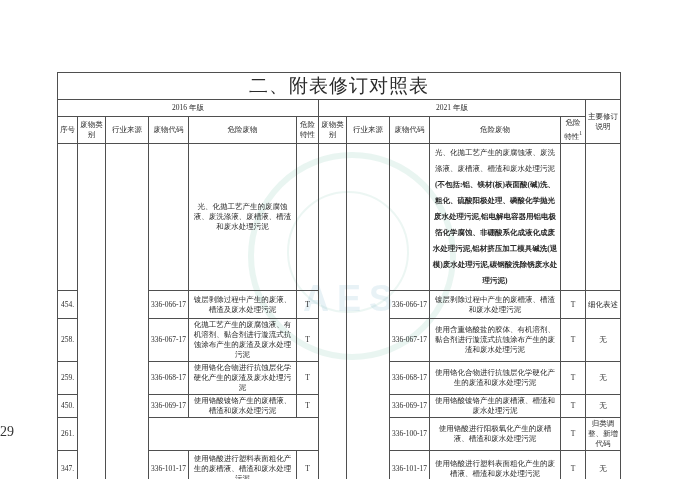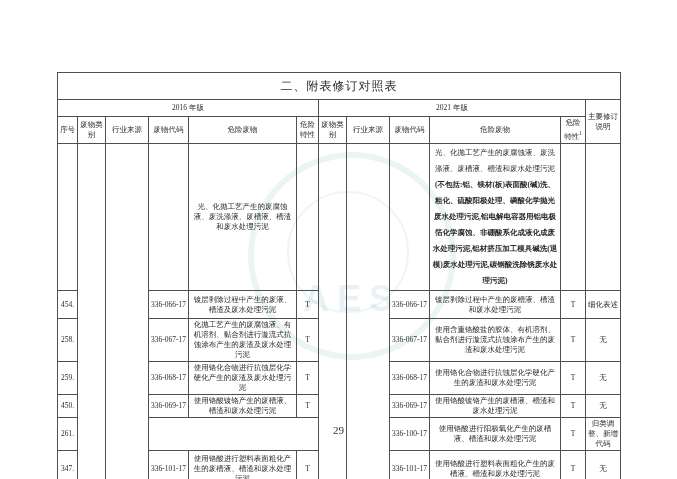--- a/index.html
+++ b/index.html
@@ -19,32 +19,32 @@
   .doc-title-wrap{position:absolute;left:57px;top:72px;width:563px;}
   table.cmp{
     border-collapse:collapse;table-layout:fixed;width:563px;
     font-size:7.5px;line-height:10px;
   }
   table.cmp td,table.cmp th{
     border:1px solid #4f4f4f;padding:1px 2px;text-align:center;
     vertical-align:middle;font-weight:normal;word-break:break-all;
     overflow:hidden;
   }
-  .title-cell{font-size:12px;font-weight:bold;letter-spacing:1px;height:24px;}
+  .title-cell{font-size:19px;font-weight:bold;letter-spacing:1px;height:24px;}
   .grp{font-weight:bold;height:14px;}
   .colhdr{height:24px;}
   .note-hdr{font-weight:normal;}
   .code{font-family:"Liberation Serif","DejaVu Serif",serif;letter-spacing:0;}
   .bold{font-weight:bold;}
   .wasteA21{line-height:16px;}
   sup{font-size:5.5px;}
   .r0{height:94px;} .r1{height:28px;} .r2{height:42px;} .r3{height:32px;}
   .r4{height:22px;} .r5{height:27px;} .r6{height:37px;}
-  .page-number{position:absolute;left:0;right:0;top:424px;text-align:center;
-    font-size:11px;color:#333;}
+  .page-number{position:absolute;left:0;right:0;top:424px;
+    font-size:14px;color:#333;}
 </style>
 </head>
 <body>
 
 <div class="page">
 
   <div class="watermark">
     <div class="inner"></div>
     <div class="wm-text">AES</div>
   </div>

